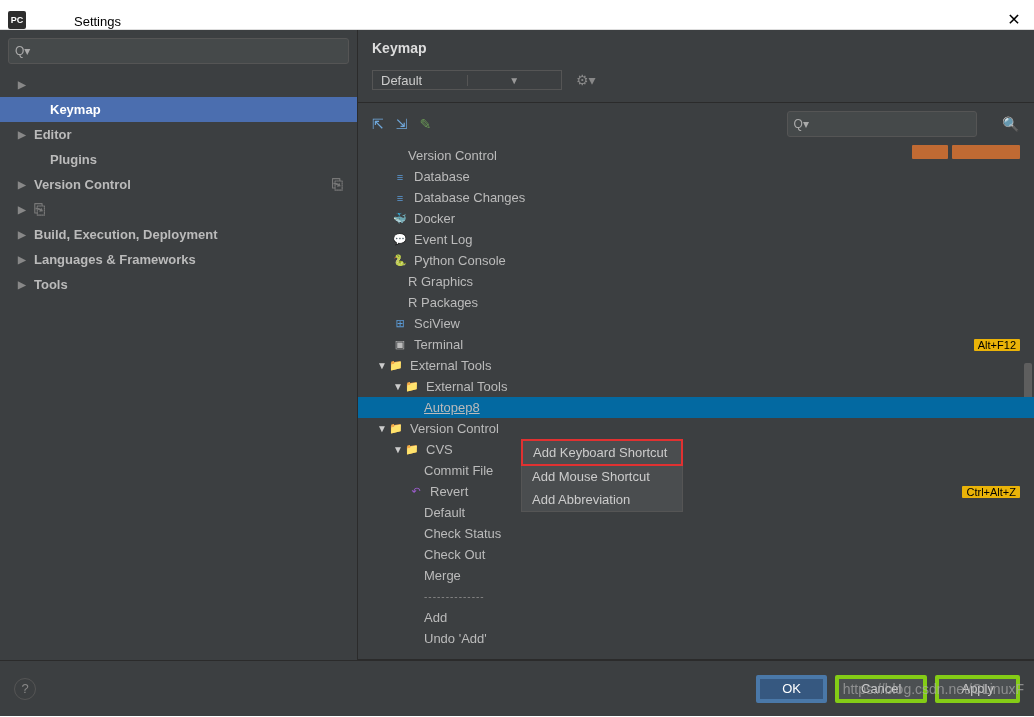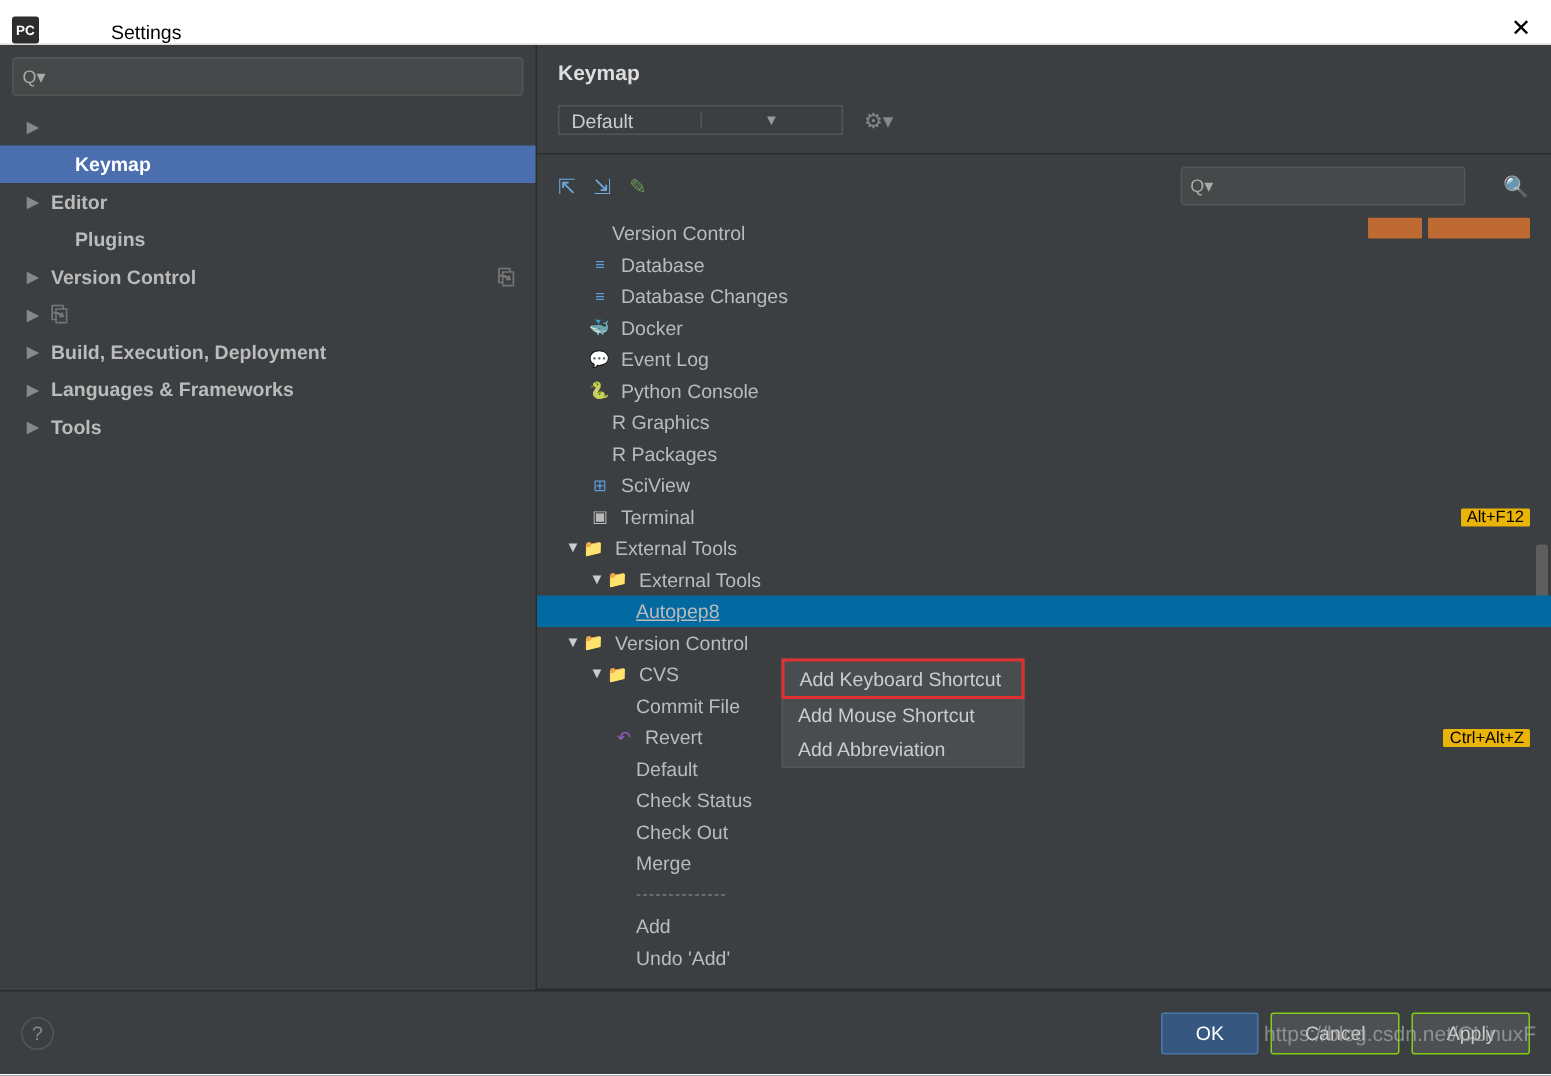--- a/index.html
+++ b/index.html
@@ -46,21 +46,21 @@
 .tnode.selected { background: #0369a1; text-decoration: underline; }
 .ind1 { padding-left: 34px; } .ind2 { padding-left: 50px; } .ind3 { padding-left: 66px; } .ind0 { padding-left: 18px; }
 .ind0a { padding-left: 50px; }
 .sep { color: #888; font-size: 10px; letter-spacing: 1px; }
 .context-menu { position: absolute; left: 521px; top: 439px; width: 162px; background: #4a4d4f; border: 1px solid #555; z-index: 10; }
 .context-menu .citem { padding: 4px 10px; color: #ccc; font-size: 13px; cursor: pointer; }
 .context-menu .citem:first-child { border: 2px solid #e03131; margin: -1px; }
 .footer { height: 56px; background: #3c3f41; display: flex; align-items: center; padding: 0 14px; border-top: 1px solid #2b2b2b; }
 .help { width: 22px; height: 22px; border: 1px solid #555; border-radius: 50%; color: #888; display: flex; align-items: center; justify-content: center; font-size: 13px; }
 .footer .spacer { flex: 1; }
-.btn { height: 28px; padding: 0 22px; margin-left: 8px; border: 1px solid #84cc16; background: #4c5052; color: #ccc; cursor: pointer; font-size: 13px; border-radius: 2px; }
+.btn { height: 28px; padding: 0 22px; margin-left: 8px; border: 4px solid #84cc16; background: #4c5052; color: #ccc; cursor: pointer; font-size: 13px; border-radius: 2px; }
 .btn.primary { background: #365880; border-color: #4a78a8; color: #fff; }
 .watermark { position: absolute; right: 10px; bottom: 20px; color: #aaa; font-size: 14px; opacity: 0.7; z-index: 20; }
 .ico-db { color: #5c9cd8; } .ico-docker { color: #5c9cd8; } .ico-log { color: #6cbd45; }
 .ico-py { color: #f0c23e; } .ico-grid { color: #5c9cd8; } .ico-term { color: #bbb; }
 .ico-folder { color: #bbb; } .ico-undo { color: #9b5ccc; }
 .badges-cut { position: absolute; right: 14px; top: 0; display: flex; gap: 4px; }
 .badge-cut { background: #c06a33; height: 14px; width: 36px; border-radius: 1px; }
 .badge-cut2 { background: #c06a33; height: 14px; width: 68px; border-radius: 1px; }
 </style>
 </head>

